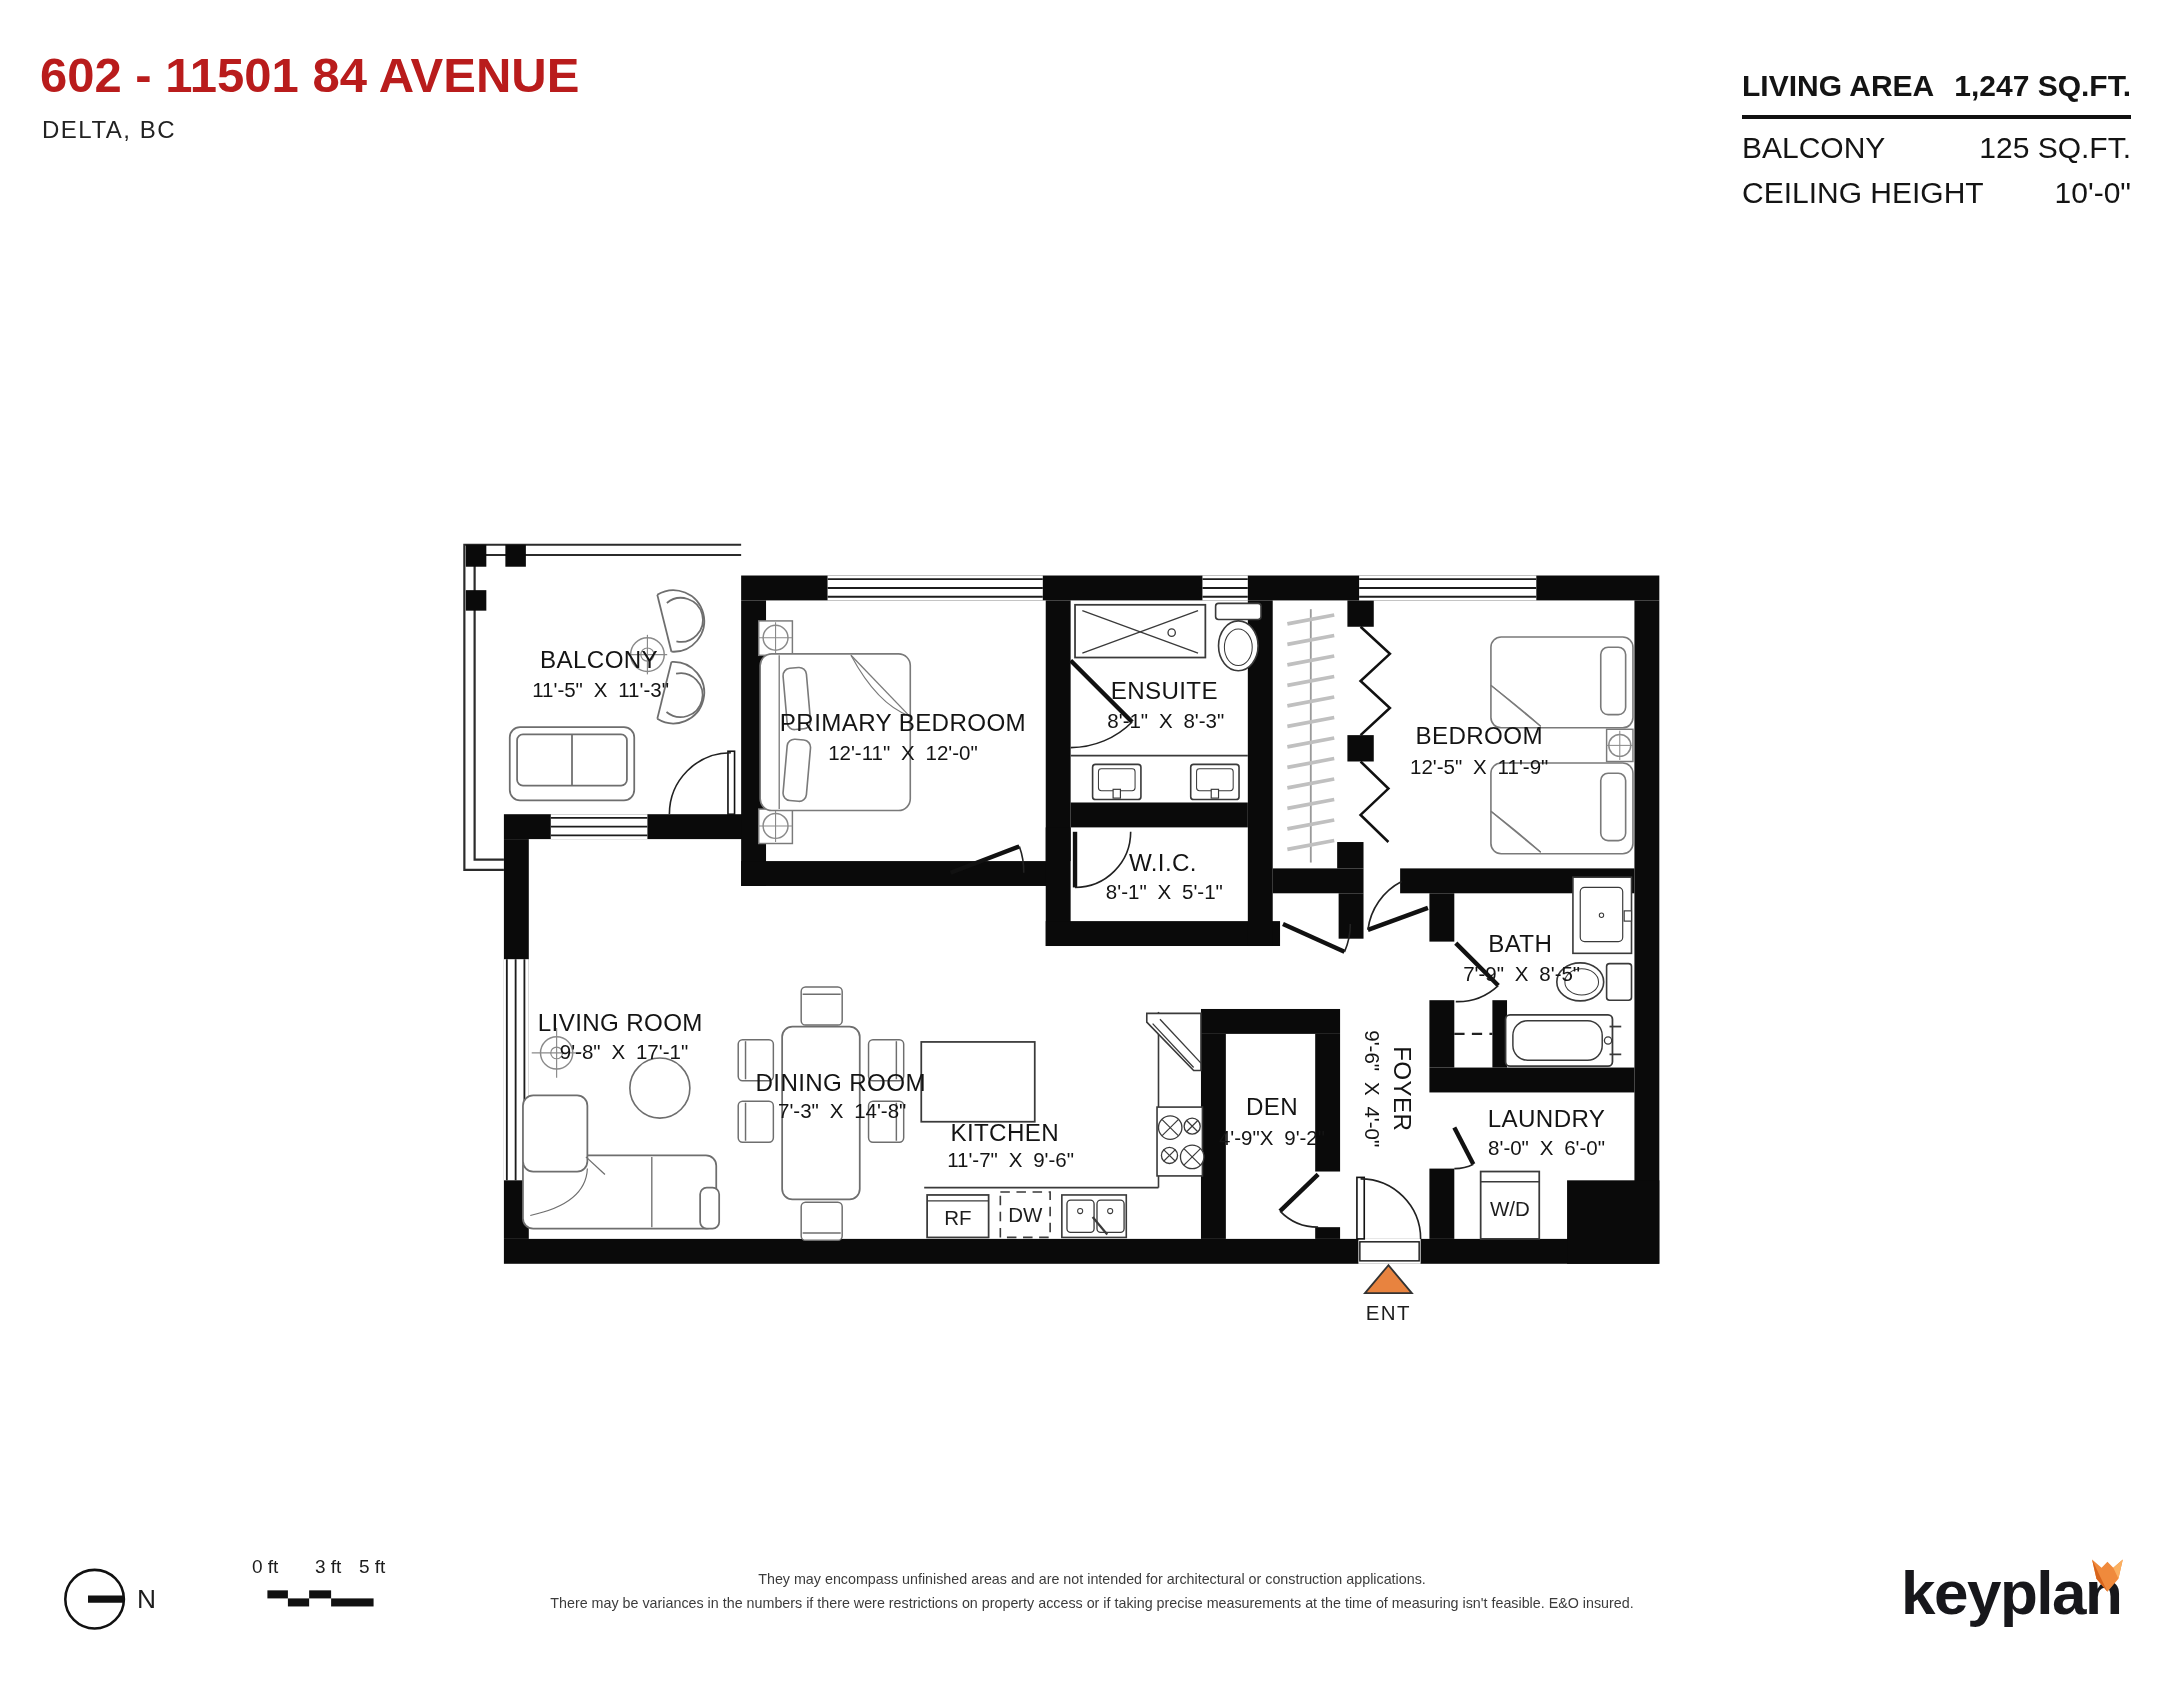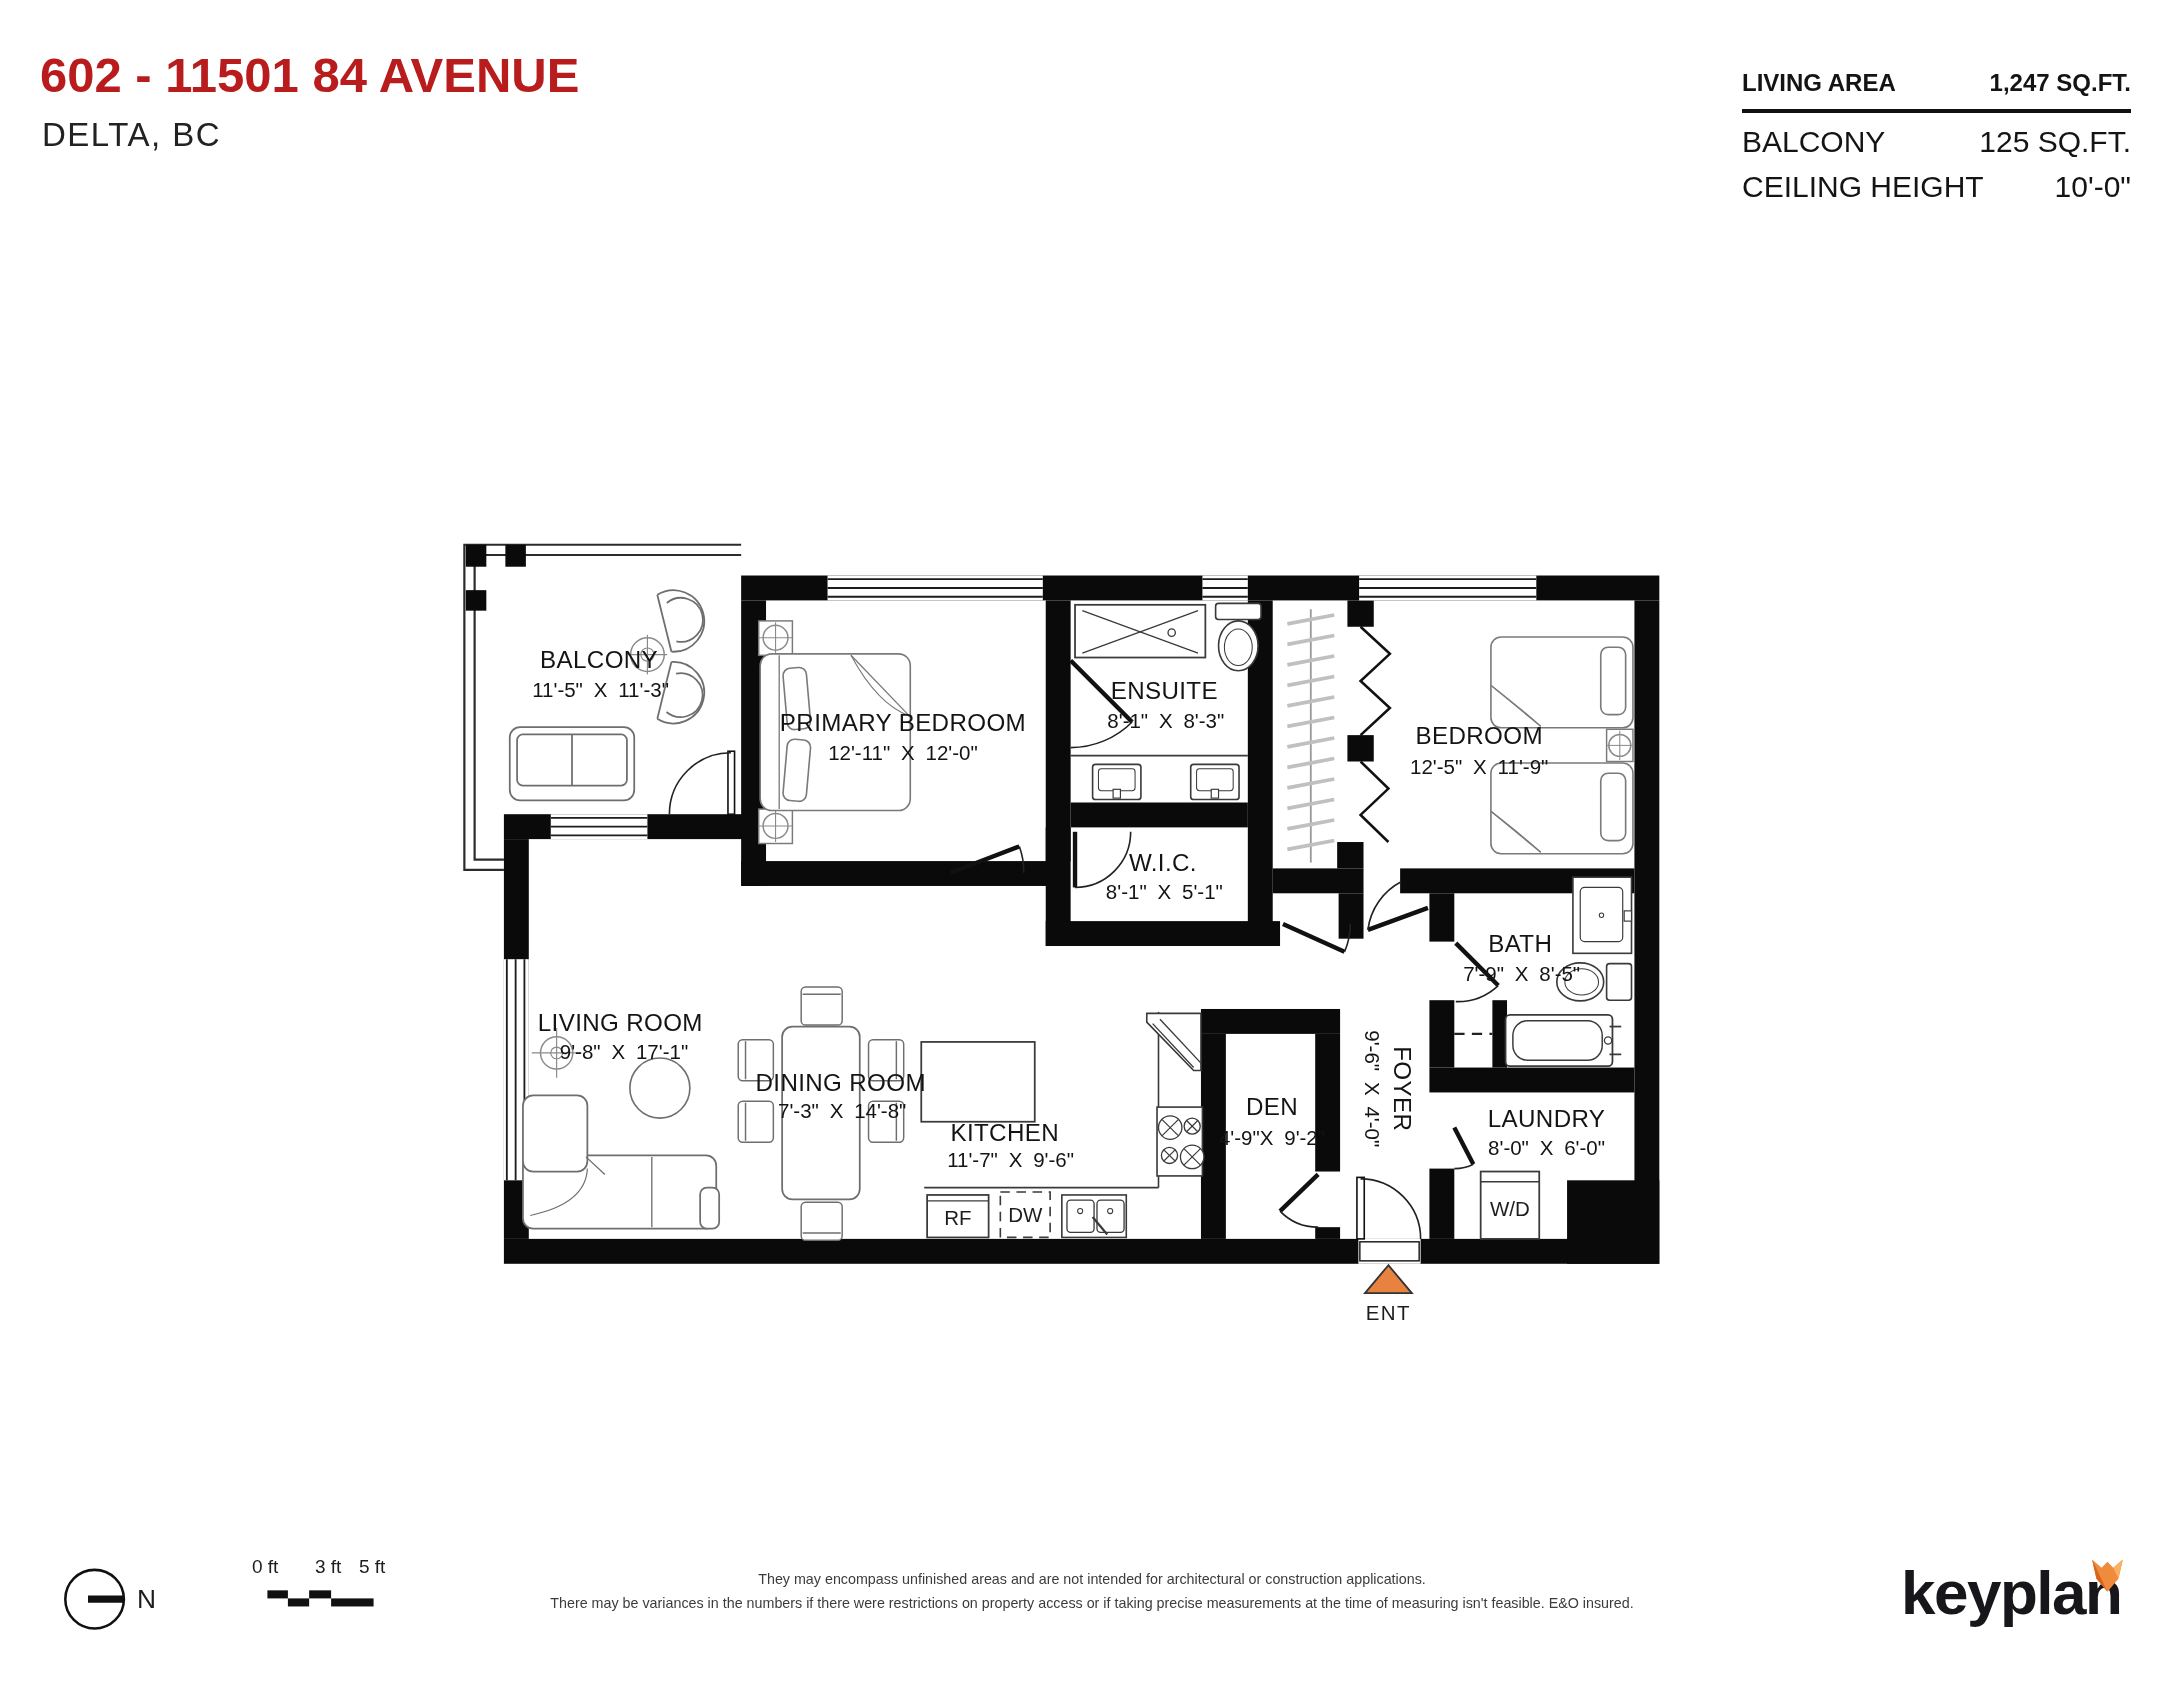--- a/index.html
+++ b/index.html
@@ -1,22 +1,22 @@
 <!DOCTYPE html>
 <html style="font-size:11.7px"><head>
 <meta charset="utf-8">
 <style>
   html,body{margin:0;padding:0;background:#fff;}
   body{width:2183px;height:1687px;position:relative;font-family:"Liberation Sans",sans-serif;color:#141414;overflow:hidden;}
   .abs{position:absolute;}
   .title{left:40px;top:47px;font-size:49px;font-weight:700;letter-spacing:0px;color:#b91c1c;white-space:nowrap;}
-  .subtitle{left:42px;top:116px;font-size:33px;font-weight:400;letter-spacing:1.5px;color:#222;}
+  .subtitle{left:42px;top:116px;font-size:24px;font-weight:400;letter-spacing:1.5px;color:#222;}
   .stats{left:1742px;top:69px;width:389px;}
   .stats-row{display:flex;justify-content:space-between;align-items:baseline;}
-  .stats-row.main{font-size:24px;font-weight:700;}
+  .stats-row.main{font-size:30px;font-weight:700;}
   .stats-row.sub{font-size:30px;font-weight:400;margin-top:11.7px;}
   .stats-divider{height:4.4px;background:#111;margin-top:11.7px;}
   .disclaimer{left:542px;top:1567px;width:1100px;text-align:center;font-size:14.3px;line-height:24px;color:#3c3c3c;}
   .logo{left:1901px;top:1557px;font-size:62px;font-weight:700;letter-spacing:-1.5px;color:#17171b;}
   svg text{font-family:"Liberation Sans",sans-serif;}
   .lbl{font-size:33px;fill:#141414;letter-spacing:.5px;}
   .dim{font-size:28px;fill:#141414;word-spacing:7px;}
   .fix{font-size:28px;fill:#1d1d1d;}
   .tick{font-size:26px;fill:#1d1d1d;}
 </style>

